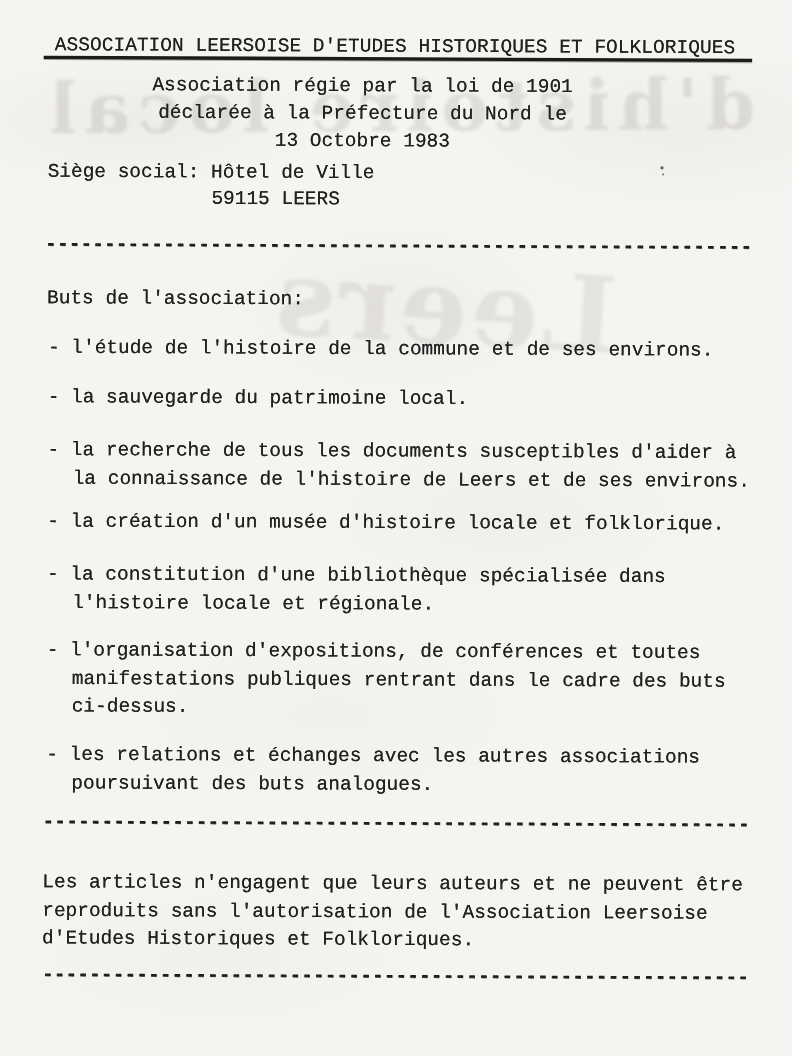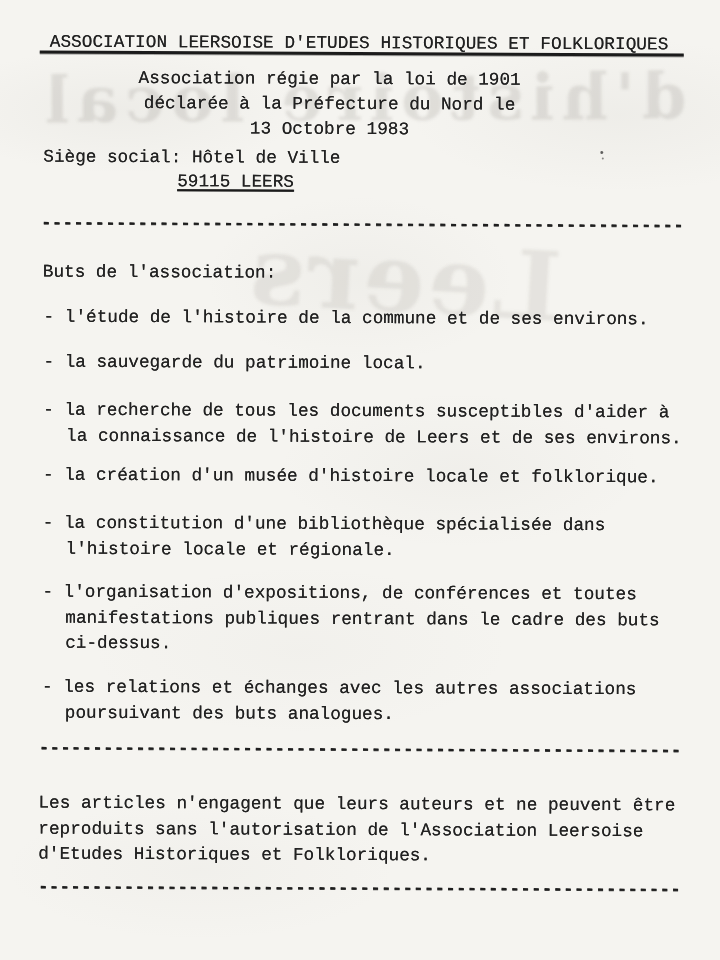--- a/index.html
+++ b/index.html
@@ -24,22 +24,22 @@
     font-size:17.7px;
     color:#212121;
     text-shadow:0 0 0.55px rgba(25,25,25,0.85);
   }
   .abs{position:absolute;}
   .title{left:50px;top:31px;line-height:25px;white-space:nowrap;letter-spacing:0.05px;}
   .title-underline{left:40px;top:52px;width:644px;height:2.6px;background:#1b1b1b;box-shadow:0 1px 0 rgba(27,27,27,0.35);}
   .subtitle{left:120px;top:67px;width:420px;text-align:center;line-height:25px;}
   .siege{left:44px;top:146px;line-height:25px;white-space:nowrap;}
   .address{
-    left:178px;top:172px;line-height:21px;white-space:nowrap;
-    text-decoration:underline;text-decoration-thickness:2px;text-underline-offset:3px;text-decoration-color:#1b1b1b;
+    left:193px;top:172px;line-height:21px;white-space:nowrap;
+    text-decoration-thickness:2px;text-underline-offset:3px;text-decoration-color:#1b1b1b;
   }
   .sep{
     left:42px;line-height:25px;white-space:nowrap;
     font-weight:bold;color:#1e1e1e;letter-spacing:0.1px;
     text-shadow:0 0.6px 0 rgba(25,25,25,0.8);
   }
   .goals-heading{left:44px;top:261px;line-height:25px;white-space:nowrap;}
   .goals-heading .ul{
     text-decoration-thickness:2px;text-underline-offset:4px;text-decoration-color:#1b1b1b;
   }

